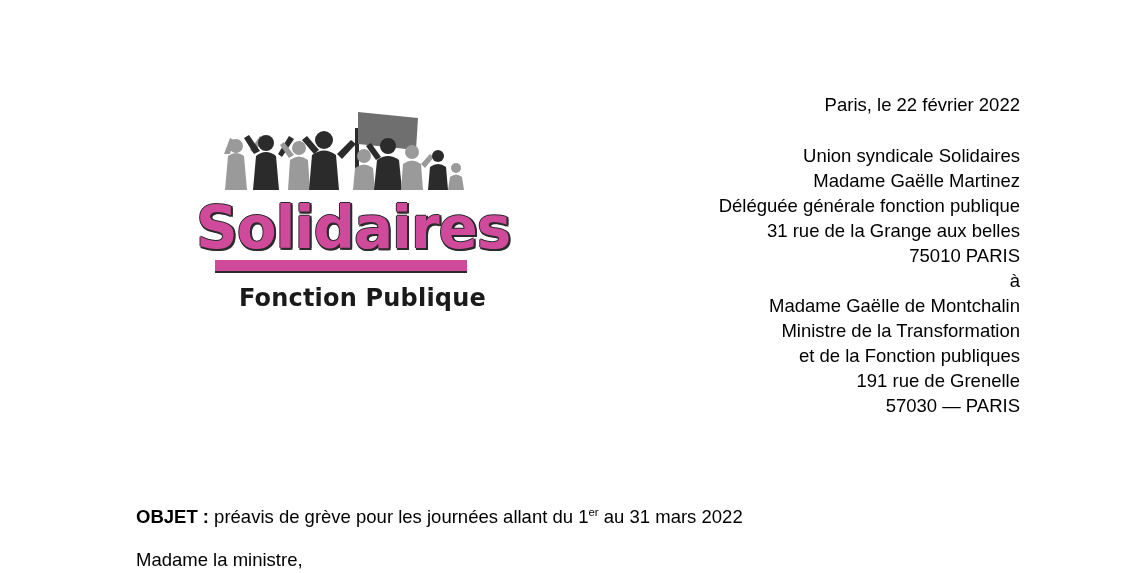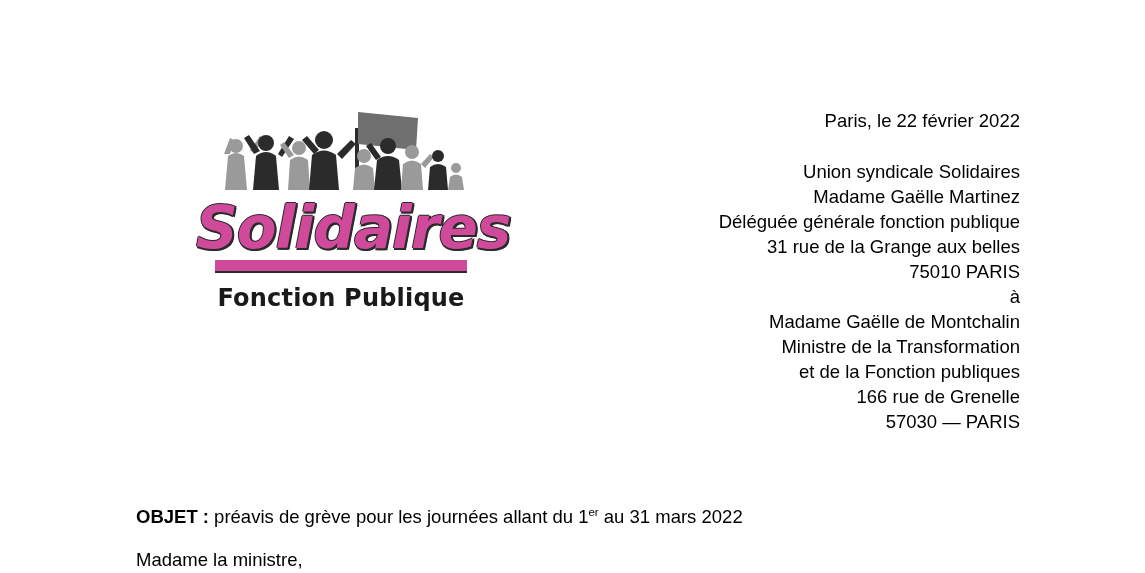--- a/index.html
+++ b/index.html
@@ -28,21 +28,20 @@
     height: 92px;
     width: 270px;
     margin: 0 auto;
   }
   .logo-crowd svg {
     display: block;
   }
   .logo-word {
     font-family: "DejaVu Sans", sans-serif;
     font-weight: bold;
-    font-style: italic;
     font-size: 58px;
     color: #cf4a9a;
     letter-spacing: -1px;
     text-align: center;
     line-height: 60px;
     margin-top: -4px;
     text-shadow:
       2px 0 0 #2b2b2b,
       -1px 0 0 #2b2b2b,
       0 2px 0 #2b2b2b,
@@ -50,34 +49,34 @@
       2px 2px 0 #2b2b2b;
   }
   .logo-bar {
     width: 252px;
     height: 11px;
     background: #cf4a9a;
     margin: 2px auto 0 auto;
     border-bottom: 2px solid #2b2b2b;
   }
   .logo-sub {
-    text-align: center;
+    text-align: right;
     font-family: "DejaVu Sans", sans-serif;
     font-weight: bold;
     font-size: 24px;
     color: #1a1a1a;
     margin-top: 11px;
     letter-spacing: 0.2px;
   }
 
   
   .letterhead {
     position: absolute;
     right: 125px;
-    top: 108px;
+    top: 92px;
     text-align: right;
     font-size: 18.5px;
     line-height: 25px;
     white-space: nowrap;
   }
   .letterhead .date {
     margin-bottom: 26px;
   }
   .letterhead .line { display: block; }
   .letterhead .a-line {
@@ -179,21 +178,21 @@
     <span class="line">31 rue de la Grange aux belles</span>
     <span class="line">75010 PARIS</span>
   </div>
 
   <div class="a-line">à</div>
 
   <div class="recipient-block">
     <span class="line">Madame Gaëlle de Montchalin</span>
     <span class="line">Ministre de la Transformation</span>
     <span class="line">et de la Fonction publiques</span>
-    <span class="line">166 rue de Grenelle</span>
+    <span class="line">191 rue de Grenelle</span>
     <span class="line">57030 — PARIS</span>
   </div>
 </div>
 
 <div class="objet">
   <span class="label">OBJET :</span><span> préavis de grève pour les journées allant du 1</span><sup>er</sup><span> au 31 mars 2022</span>
 </div>
 
 <div class="salutation">Madame la ministre,</div>
 

